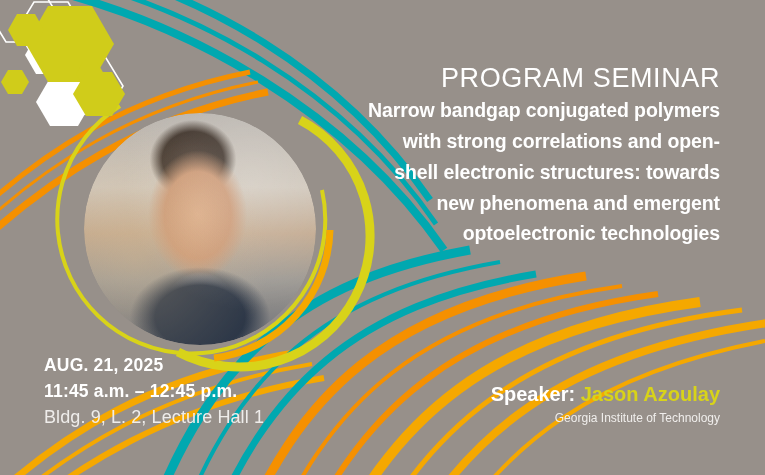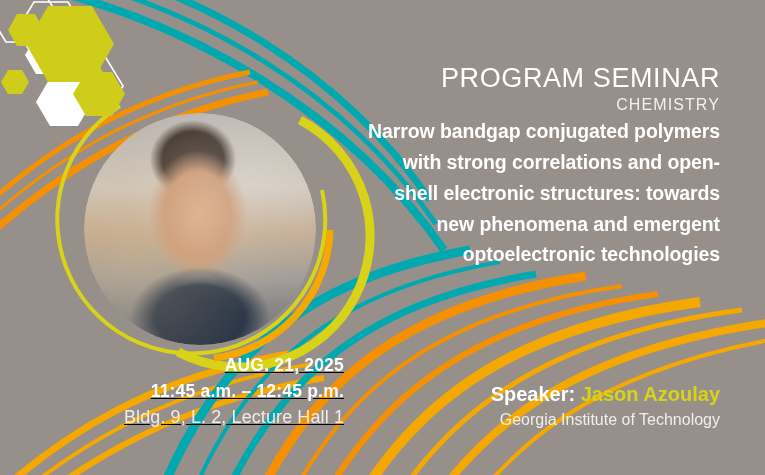--- a/index.html
+++ b/index.html
@@ -94,32 +94,31 @@
   }
   .speaker-line {
     font-size: 20px;
     font-weight: bold;
     color: #ffffff;
     line-height: 1.25;
   }
   .speaker-name { color: #d8d319; }
   .affiliation {
     margin-top: 4px;
-    font-size: 16px;
+    font-size: 12px;
     color: #f0eeec;
     font-weight: 400;
   }
 
   .left-info {
     position: absolute;
     left: 44px;
     top: 352px;
     width: 300px;
-    text-align: right;
-    text-decoration: underline;
+    text-align: left;
   }
   .date-line {
     color: #ffffff;
     font-size: 17.5px;
     font-weight: bold;
     letter-spacing: 0.2px;
     line-height: 1.5;
   }
   .venue-line {
     color: #efedeb;
@@ -210,21 +209,20 @@
         <polygon points="17,14 35,14 44,30 35,46 17,46 8,30"></polygon>
         <polygon points="83,62 97,62 104,74 97,86 83,86 76,74"></polygon>
         <polygon points="8,70 22,70 29,82 22,94 8,94 1,82"></polygon>
         <polygon points="86,72 112,72 125,94 112,116 86,116 73,94"></polygon>
       </g>
     </g>
   </svg>
 
   <div class="right-col">
     <div class="kicker">PROGRAM SEMINAR</div>
-    <div class="subkicker">CHEMISTRY</div>
     <div class="talk-title">Narrow bandgap conjugated polymers with strong correlations and open-shell electronic structures: towards new phenomena and emergent optoelectronic technologies</div>
   </div>
 
   <div class="speaker-block">
     <div class="speaker-line">
       <span>Speaker:</span>
       <span class="speaker-name">Jason Azoulay</span>
     </div>
     <div class="affiliation">Georgia Institute of Technology</div>
   </div>

